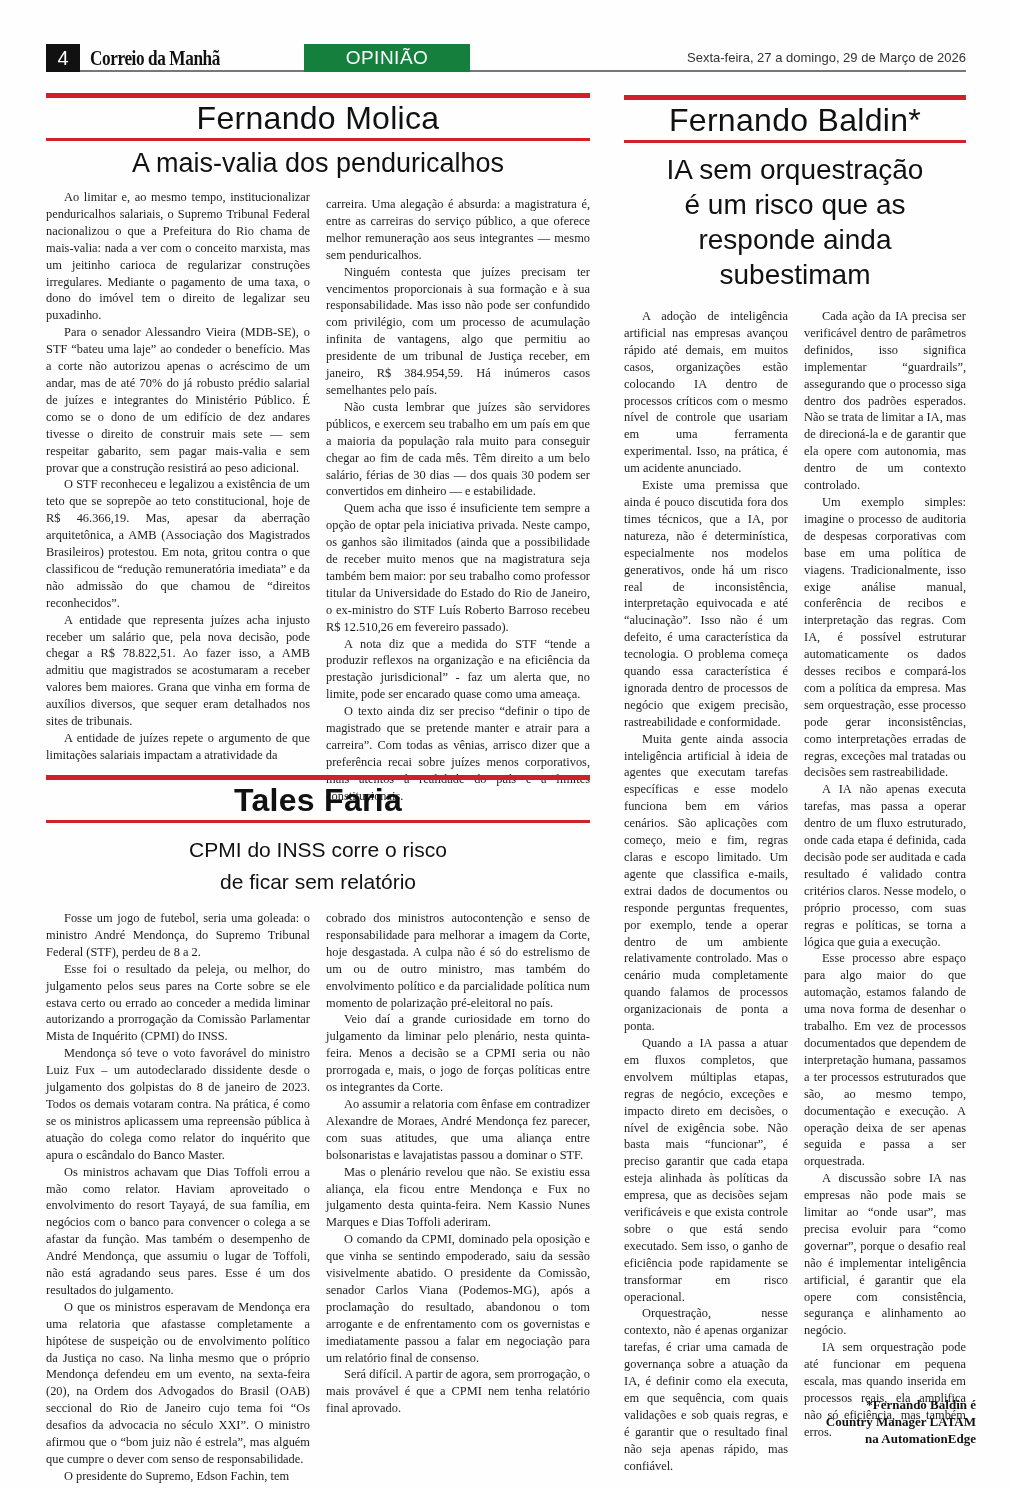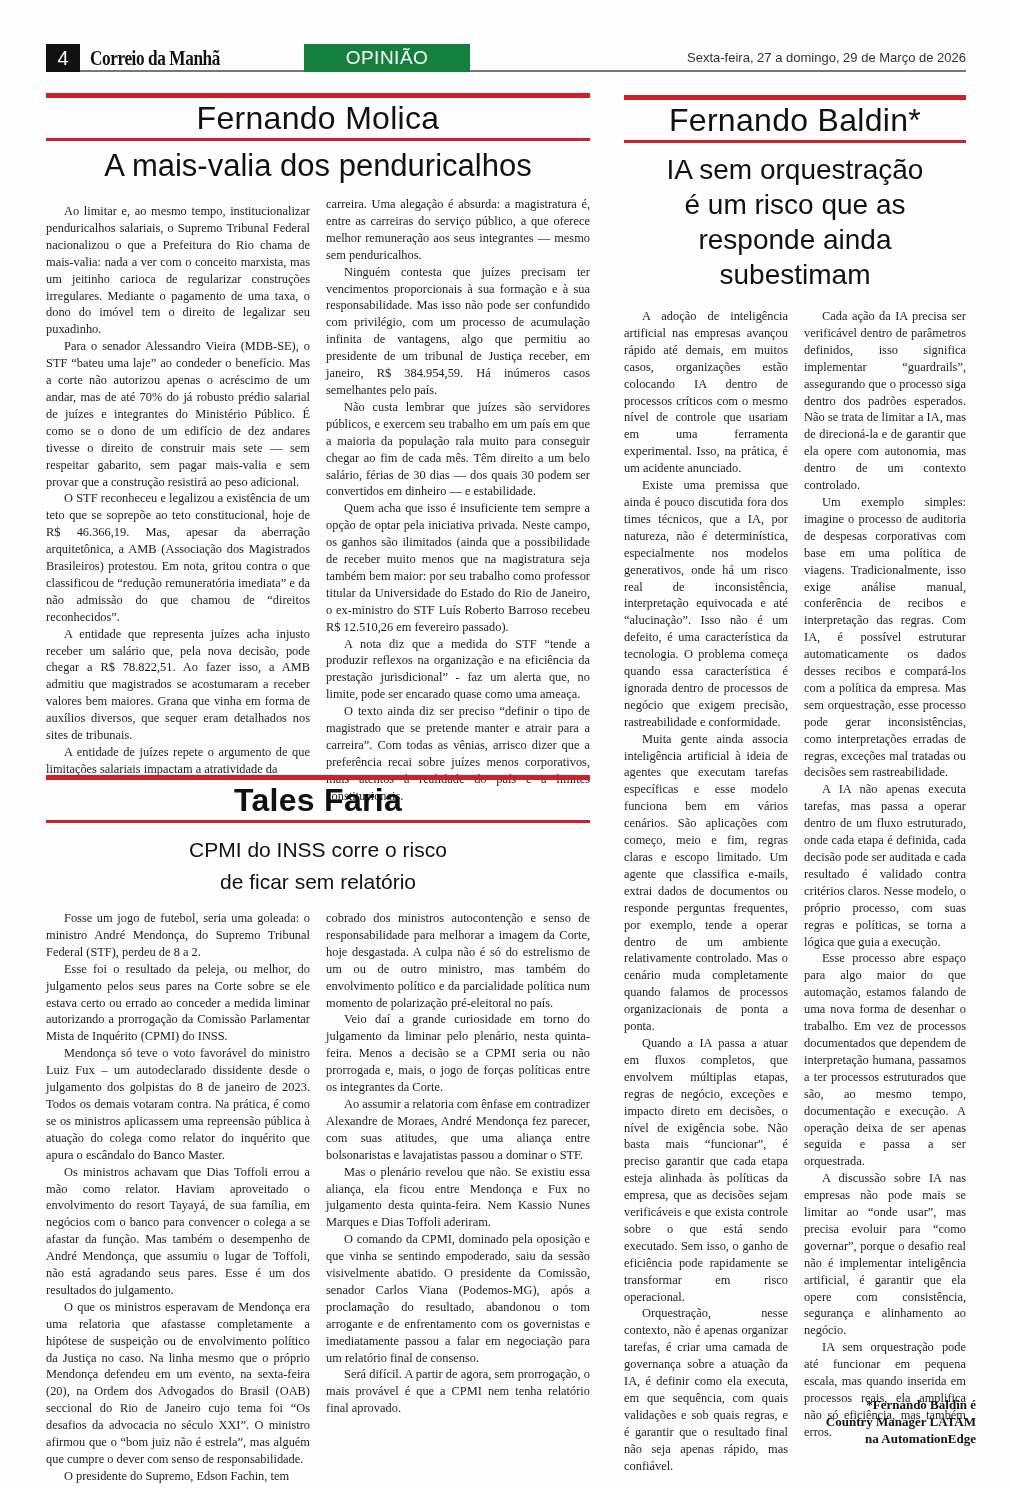--- a/index.html
+++ b/index.html
@@ -36,23 +36,23 @@
 <div class="masthead">
   <div class="page-num">4</div>
   <div class="paper-name">Correio da Manhã</div>
   <div class="section-tag">OPINIÃO</div>
   <div class="issue-date">Sexta-feira, 27 a domingo, 29 de Março de 2026</div>
 </div>
 
 <div class="rule-thick" style="left:46px; top:93px; width:544px;"></div>
 <div class="author" style="left:46px; top:100px; width:544px;">Fernando Molica</div>
 <div class="rule-thin" style="left:46px; top:138px; width:544px;"></div>
-<div class="headline" style="left:46px; top:148px; width:544px; font-size:31px;">A mais-valia dos penduricalhos</div>
+<div class="headline" style="left:46px; top:148px; width:544px; font-size:27px;">A mais-valia dos penduricalhos</div>
 
-<div class="col" style="left:46px; top:203px; width:264px;">
+<div class="col" style="left:46px; top:189px; width:264px;">
   <p>Ao limitar e, ao mesmo tempo, institucionalizar penduricalhos salariais, o Supremo Tribunal Federal nacionalizou o que a Prefeitura do Rio chama de mais-valia: nada a ver com o conceito marxista, mas um jeitinho carioca de regularizar construções irregulares. Mediante o pagamento de uma taxa, o dono do imóvel tem o direito de legalizar seu puxadinho.</p>
   <p>Para o senador Alessandro Vieira (MDB-SE), o STF “bateu uma laje” ao condeder o benefício. Mas a corte não autorizou apenas o acréscimo de um andar, mas de até 70% do já robusto prédio salarial de juízes e integrantes do Ministério Público. É como se o dono de um edifício de dez andares tivesse o direito de construir mais sete — sem respeitar gabarito, sem pagar mais-valia e sem provar que a construção resistirá ao peso adicional.</p>
   <p>O STF reconheceu e legalizou a existência de um teto que se soprepõe ao teto constitucional, hoje de R$ 46.366,19. Mas, apesar da aberração arquitetônica, a AMB (Associação dos Magistrados Brasileiros) protestou. Em nota, gritou contra o que classificou de “redução remuneratória imediata” e da não admissão do que chamou de “direitos reconhecidos”.</p>
   <p>A entidade que representa juízes acha injusto receber um salário que, pela nova decisão, pode chegar a R$ 78.822,51. Ao fazer isso, a AMB admitiu que magistrados se acostumaram a receber valores bem maiores. Grana que vinha em forma de auxílios diversos, que sequer eram detalhados nos sites de tribunais.</p>
   <p>A entidade de juízes repete o argumento de que limitações salariais impactam a atratividade da</p>
 </div>
 <div class="col" style="left:326px; top:196px; width:264px;">
   <p style="text-indent:0">carreira. Uma alegação é absurda: a magistratura é, entre as carreiras do serviço público, a que oferece melhor remuneração aos seus integrantes — mesmo sem penduricalhos.</p>
   <p>Ninguém contesta que juízes precisam ter vencimentos proporcionais à sua formação e à sua responsabilidade. Mas isso não pode ser confundido com privilégio, com um processo de acumulação infinita de vantagens, algo que permitiu ao presidente de um tribunal de Justiça receber, em janeiro, R$ 384.954,59. Há inúmeros casos semelhantes pelo país.</p>
   <p>Não custa lembrar que juízes são servidores públicos, e exercem seu trabalho em um país em que a maioria da população rala muito para conseguir chegar ao fim de cada mês. Têm direito a um belo salário, férias de 30 dias — dos quais 30 podem ser convertidos em dinheiro — e estabilidade.</p>

